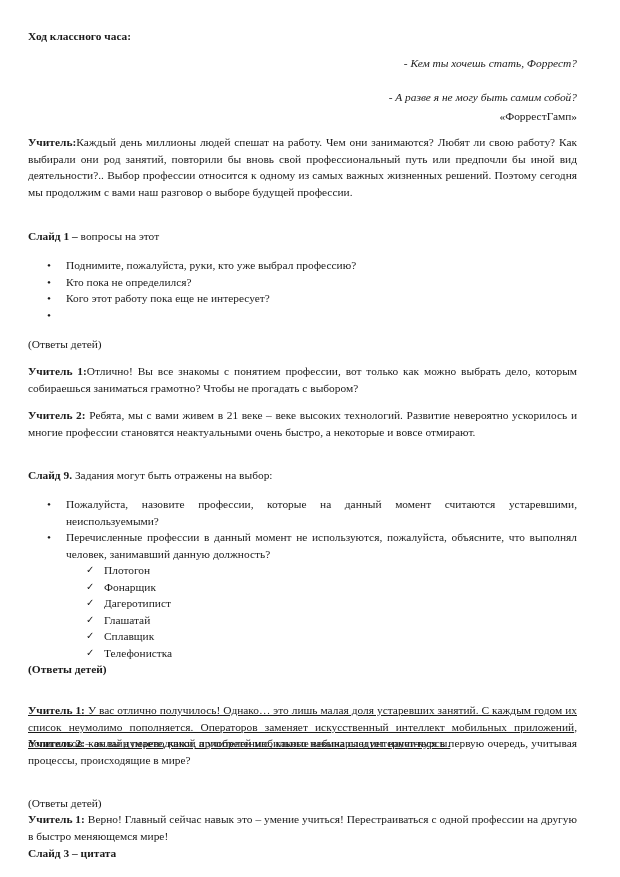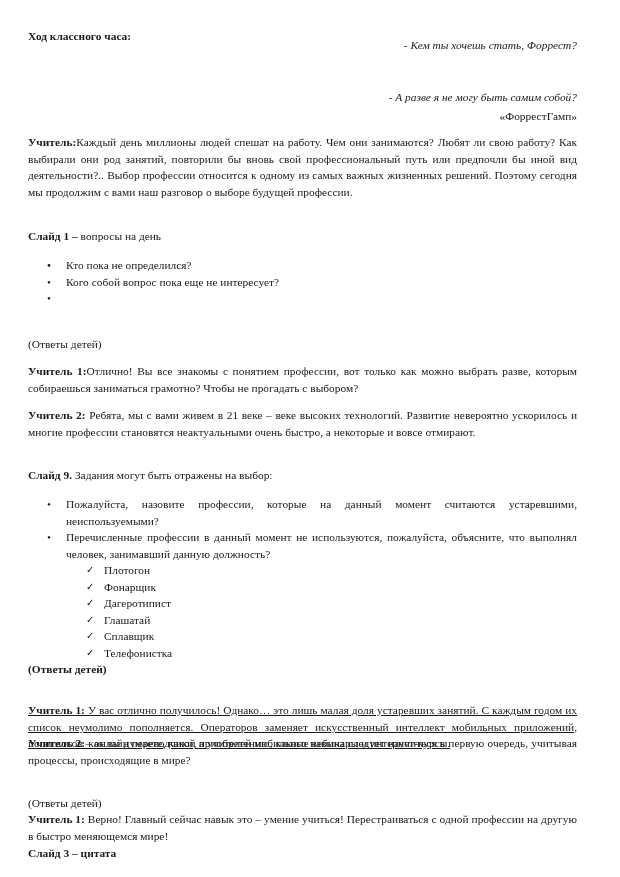--- a/index.html
+++ b/index.html
@@ -21,38 +21,38 @@
   ul.chk li { position: relative; padding-left: 76px; }
   ul.chk li .mark { position: absolute; left: 58px; top: 0; font-size: 10px; }
 </style>
 </head>
 <body>
 
 <div class="page">
 
   <p class="blk" style="top:28px;"><b>Ход классного часа:</b></p>
 
-  <p class="blk right it" style="top:37px;">- Кем ты хочешь стать, Форрест?</p>
+  <p class="blk right it" style="top:55px;">- Кем ты хочешь стать, Форрест?</p>
   <p class="blk right it" style="top:89px;">- А разве я не могу быть самим собой?</p>
   <p class="blk right" style="top:108px;">«ФоррестГамп»</p>
 
   <p class="blk just" style="top:134px;"><b>Учитель:</b><span>Каждый день миллионы людей спешат на работу. Чем они занимаются? Любят ли свою работу? Как выбирали они род занятий, повторили бы вновь свой профессиональный путь или предпочли бы иной вид деятельности?.. Выбор профессии относится к одному из самых важных жизненных решений. Поэтому сегодня мы продолжим с вами наш разговор о выборе будущей профессии.</span></p>
 
-  <p class="blk" style="top:228px;"><b>Слайд 1 –</b><span> вопросы на день</span></p>
+  <p class="blk" style="top:228px;"><b>Слайд 1 –</b><span> вопросы на этот</span></p>
 
   <ul class="bul" style="top:257px;">
-    <li><span class="dot">•</span></li>
+    <li><span class="dot">•</span><span>Поднимите, пожалуйста, руки, кто уже выбрал профессию?</span></li>
     <li><span class="dot">•</span><span>Кто пока не определился?</span></li>
-    <li><span class="dot">•</span><span>Кого собой вопрос пока еще не интересует?</span></li>
+    <li><span class="dot">•</span><span>Кого этот работу пока еще не интересует?</span></li>
     <li><span class="dot">•</span></li>
   </ul>
 
   <p class="blk" style="top:336px;">(Ответы детей)</p>
 
-  <p class="blk just" style="top:363px;"><b>Учитель 1:</b><span>Отлично! Вы все знакомы с понятием профессии, вот только как можно выбрать разве, которым собираешься заниматься грамотно? Чтобы не прогадать с выбором?</span></p>
+  <p class="blk just" style="top:363px;"><b>Учитель 1:</b><span>Отлично! Вы все знакомы с понятием профессии, вот только как можно выбрать дело, которым собираешься заниматься грамотно? Чтобы не прогадать с выбором?</span></p>
 
   <p class="blk just" style="top:407px;"><b>Учитель 2:</b><span> Ребята, мы с вами живем в 21 веке – веке высоких технологий. Развитие невероятно ускорилось и многие профессии становятся неактуальными очень быстро, а некоторые и вовсе отмирают.</span></p>
 
   <p class="blk" style="top:467px;"><b>Слайд 9.</b><span> Задания могут быть отражены на выбор:</span></p>
 
   <ul class="bul" style="top:496px;">
     <li><span class="dot">•</span><span>Пожалуйста, назовите профессии, которые на данный момент считаются устаревшими, неиспользуемыми?</span></li>
     <li><span class="dot">•</span><span>Перечисленные профессии в данный момент не используются, пожалуйста, объясните, что выполнял человек, занимавший данную должность?</span></li>
   </ul>
 

